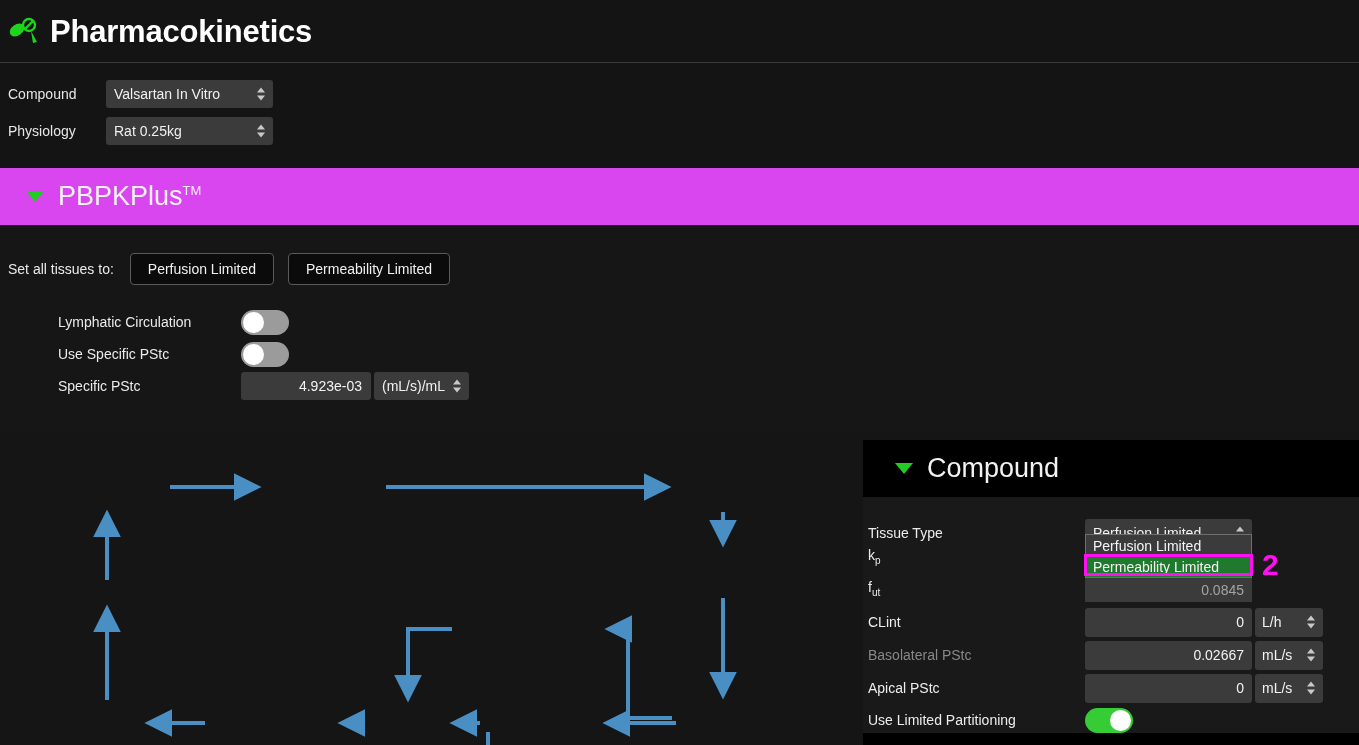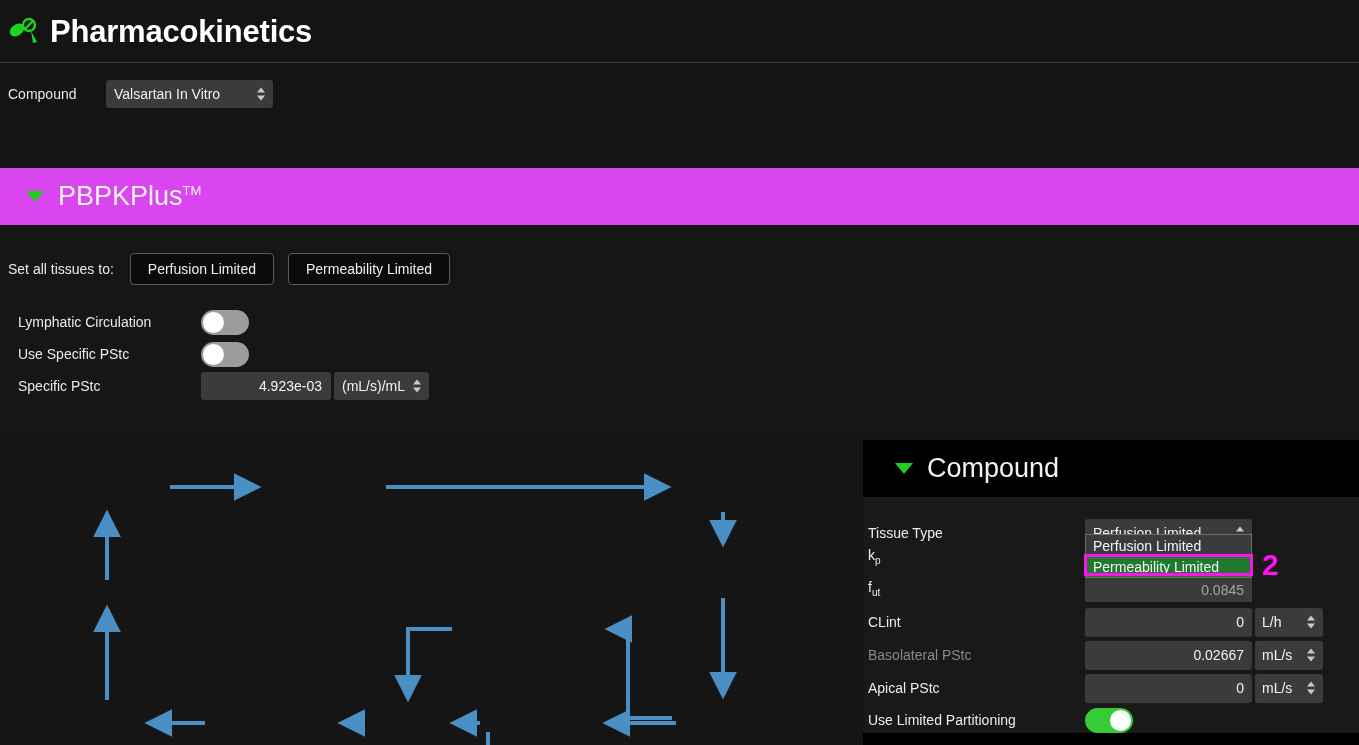--- a/index.html
+++ b/index.html
@@ -66,21 +66,21 @@
     background: #0b0b0b; border: 1px solid #5a5a5a; border-radius: 4px;
     color: #f0f0f0; font-size: 14px; height: 32px; padding: 0 17px;
     cursor: pointer; font-family: "Liberation Sans", sans-serif;
   }
   .btn + .btn { margin-left: 14px; }
 
   .toggle-row { position: absolute; display: flex; align-items: center; height: 26px; }
   .tr1 { left: 18px; top: 84px; }
   .tr2 { left: 18px; top: 116px; }
   .tr3 { left: 18px; top: 148px; }
-  .trlabel { font-size: 14px; color: #eaeaea; width: 183px; flex: 0 0 auto; }
+  .trlabel { font-size: 14px; color: #eaeaea; width: 183px; flex: 0 0 auto; margin-left: 40px; }
   .switch {
     width: 48px; height: 25px; border-radius: 13px; background: #9b9b9b;
     position: relative; cursor: pointer; flex: 0 0 auto;
   }
   .switch .knob {
     position: absolute; left: 2px; top: 2px; width: 21px; height: 21px;
     border-radius: 50%; background: #ffffff;
   }
   .switch.on { background: #35cc35; }
   .switch.on .knob { left: 25px; }
@@ -156,20 +156,30 @@
     <div class="frow frow-1">
       <span class="flabel">Compound</span>
       <div class="selectbox">
         <span>Valsartan In Vitro</span>
         <span class="spin">
             <i class="up"></i>
             <i class="dn"></i>
           </span>
       </div>
     </div>
+    <div class="frow frow-2">
+      <span class="flabel">Physiology</span>
+      <div class="selectbox">
+        <span>Rat 0.25kg</span>
+        <span class="spin">
+            <i class="up"></i>
+            <i class="dn"></i>
+          </span>
+      </div>
+    </div>
   </div>
 
   <div class="section-band">
     <span class="caret"></span>
     <span class="section-title"><span>PBPKPlus</span><span class="tm">TM</span></span>
   </div>
 
   <div class="pbpk-body">
     <div class="tissue-row">
       <span class="tissue-label">Set all tissues to:</span>

